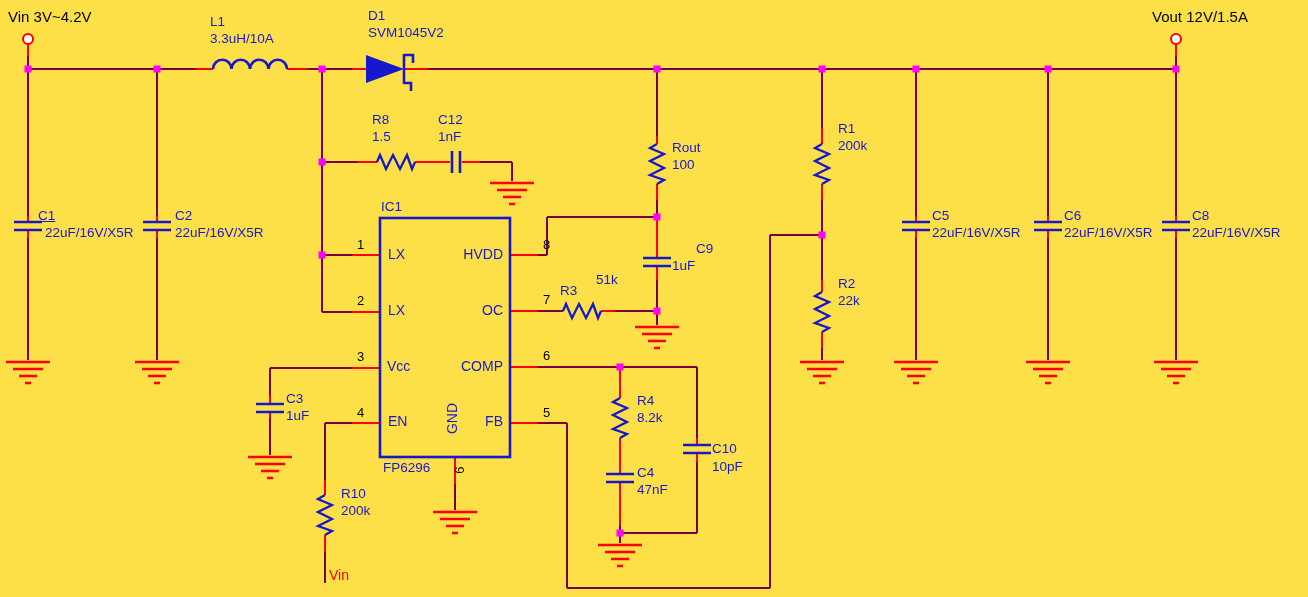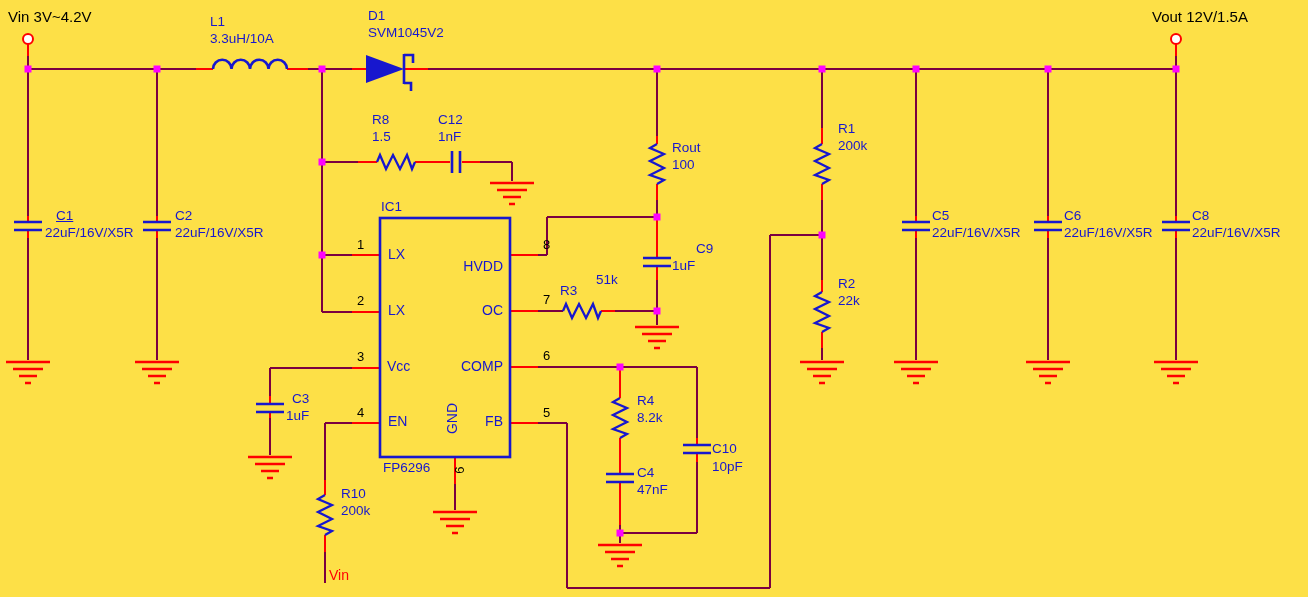--- a/index.html
+++ b/index.html
@@ -160,21 +160,21 @@
 
   <span class="lbl" style="left:368px;top:8px;">D1</span>
   <span class="lbl" style="left:368px;top:25px;">SVM1045V2</span>
 
   <span class="lbl" style="left:372px;top:112px;">R8</span>
   <span class="lbl" style="left:372px;top:129px;">1.5</span>
 
   <span class="lbl" style="left:438px;top:112px;">C12</span>
   <span class="lbl" style="left:438px;top:129px;">1nF</span>
 
-  <span class="lbl" style="left:56px;top:208px;text-decoration:underline;">C1</span>
+  <span class="lbl" style="left:38px;top:208px;text-decoration:underline;">C1</span>
   <span class="lbl" style="left:45px;top:225px;">22uF/16V/X5R</span>
 
   <span class="lbl" style="left:175px;top:208px;">C2</span>
   <span class="lbl" style="left:175px;top:225px;">22uF/16V/X5R</span>
 
   <span class="lbl" style="left:672px;top:140px;">Rout</span>
   <span class="lbl" style="left:672px;top:157px;">100</span>
 
   <span class="lbl" style="left:696px;top:241px;">C9</span>
   <span class="lbl" style="left:672px;top:258px;">1uF</span>
@@ -190,21 +190,21 @@
 
   <span class="lbl" style="left:932px;top:208px;">C5</span>
   <span class="lbl" style="left:932px;top:225px;">22uF/16V/X5R</span>
 
   <span class="lbl" style="left:1064px;top:208px;">C6</span>
   <span class="lbl" style="left:1064px;top:225px;">22uF/16V/X5R</span>
 
   <span class="lbl" style="left:1192px;top:208px;">C8</span>
   <span class="lbl" style="left:1192px;top:225px;">22uF/16V/X5R</span>
 
-  <span class="lbl" style="left:292px;top:391px;">C3</span>
+  <span class="lbl" style="left:286px;top:391px;">C3</span>
   <span class="lbl" style="left:286px;top:408px;">1uF</span>
 
   <span class="lbl" style="left:637px;top:393px;">R4</span>
   <span class="lbl" style="left:637px;top:410px;">8.2k</span>
 
   <span class="lbl" style="left:637px;top:465px;">C4</span>
   <span class="lbl" style="left:637px;top:482px;text-align:center;">47nF</span>
 
   <span class="lbl" style="left:712px;top:441px;">C10</span>
   <span class="lbl" style="left:712px;top:459px;">10pF</span>
@@ -222,19 +222,19 @@
   <span class="pin-num" style="left:543px;top:238px;">8</span>
   <span class="pin-num" style="left:543px;top:293px;">7</span>
   <span class="pin-num" style="left:543px;top:349px;">6</span>
   <span class="pin-num" style="left:543px;top:406px;">5</span>
   <span class="pin-num rot-cw" style="left:455px;top:463px;">9</span>
 
   <span class="pin-name" style="left:388px;top:247px;">LX</span>
   <span class="pin-name" style="left:388px;top:303px;">LX</span>
   <span class="pin-name" style="left:387px;top:359px;">Vcc</span>
   <span class="pin-name" style="left:388px;top:414px;">EN</span>
-  <span class="pin-name r" style="right:805px;top:259px;text-align:right;">HVDD</span>
+  <span class="pin-name r" style="right:805px;top:247px;text-align:right;">HVDD</span>
   <span class="pin-name r" style="right:805px;top:303px;">OC</span>
   <span class="pin-name r" style="right:805px;top:359px;">COMP</span>
   <span class="pin-name r" style="right:805px;top:414px;">FB</span>
   <span class="pin-name rot-ccw" style="left:435px;top:411px;width:34px;">GND</span>
 
 </div>
 
 </body></html>

